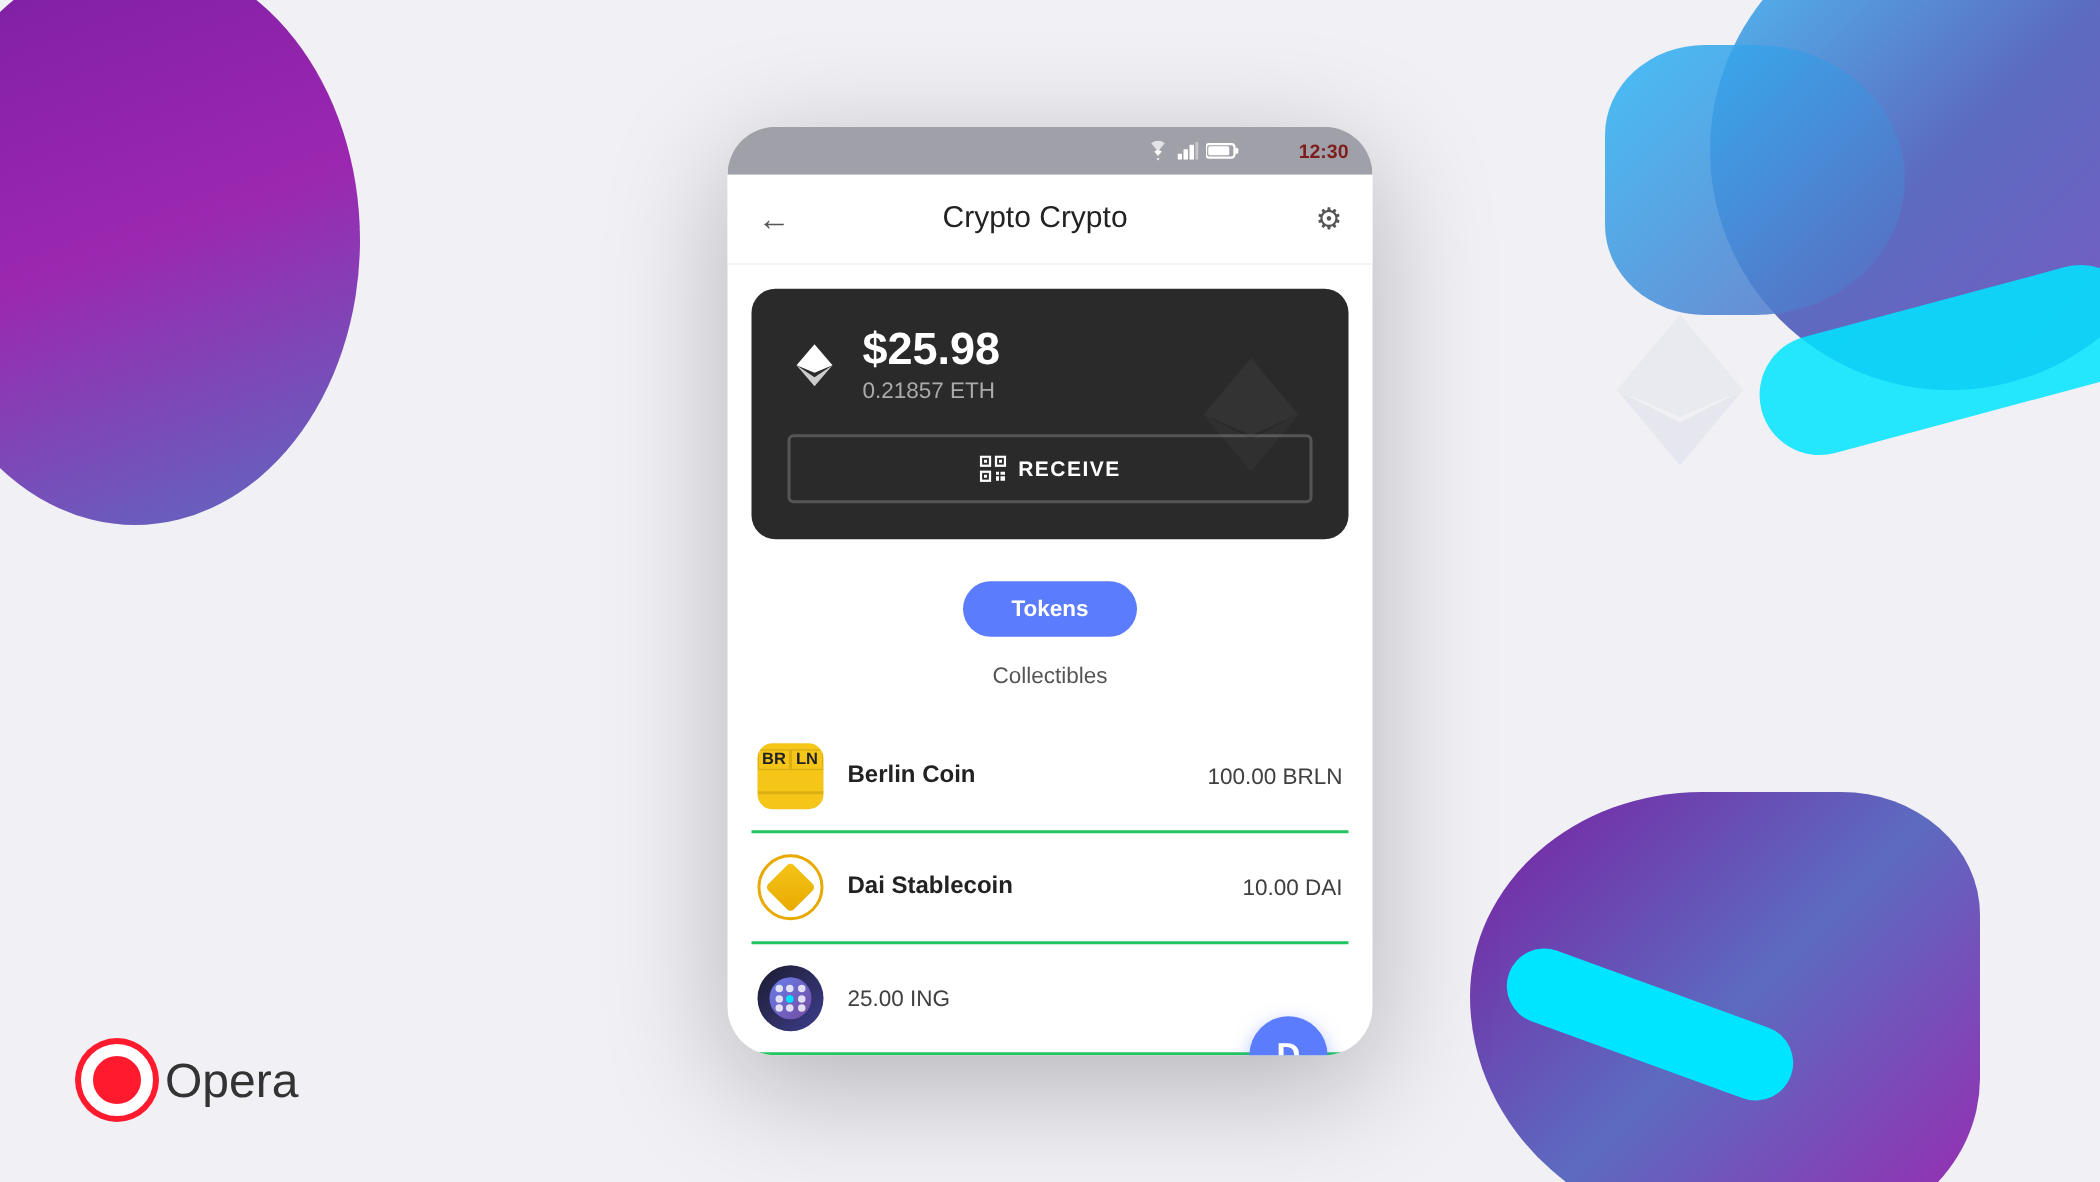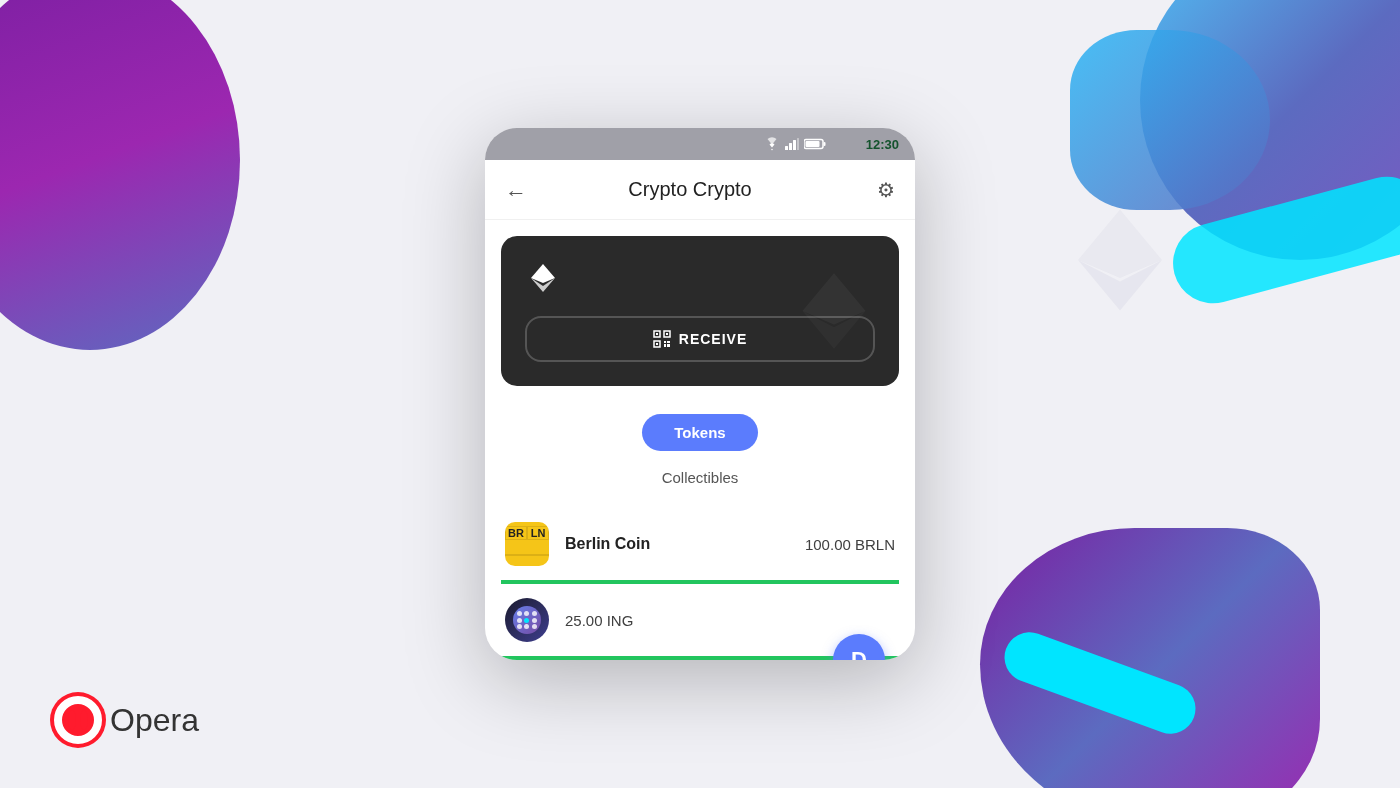--- a/index.html
+++ b/index.html
@@ -133,21 +133,21 @@
       gap: 8px;
     }
     .status-bar-icons {
       display: flex;
       align-items: center;
       gap: 5px;
     }
     .status-time {
       font-size: 13px;
       font-weight: 600;
-      color: #14532d;
+      color: #7f1d1d;
       margin-left: 32px;
     }
 
     
     .app-header {
       background: #ffffff;
       height: 60px;
       display: flex;
       align-items: center;
       padding: 0 20px;
@@ -211,21 +211,21 @@
       opacity: 0.15;
     }
     .wallet-actions {
       display: flex;
       gap: 12px;
     }
     .wallet-btn {
       flex: 1;
       background: transparent;
       border: 2px solid #555;
-      border-radius: 16px;
+      border-radius: 4px;
       color: white;
       padding: 12px 16px;
       font-size: 14px;
       font-weight: 700;
       cursor: pointer;
       display: flex;
       align-items: center;
       justify-content: center;
       gap: 8px;
       letter-spacing: 1px;
@@ -263,21 +263,21 @@
     }
 
     
     .token-list {
       padding: 0 16px;
     }
     .token-item {
       display: flex;
       align-items: center;
       padding: 14px 4px;
-      border-bottom: 4px solid #22c55e;
+      border-bottom: 2px solid #22c55e;
     }
     .token-icon {
       width: 44px;
       height: 44px;
       border-radius: 10px;
       margin-right: 16px;
       display: flex;
       align-items: center;
       justify-content: center;
       font-weight: 900;
@@ -457,20 +457,24 @@
     <span class="settings-btn">⚙</span>
   </div>
 
   <div class="wallet-card">
     <div class="wallet-card-top">
 
       <svg class="eth-icon-small" viewBox="0 0 36 36" fill="none">
         <polygon points="18,4 30,18 18,23 6,18" fill="white"></polygon>
         <polygon points="18,26 30,18 18,32 6,18" fill="#ccc"></polygon>
       </svg>
+      <div>
+        <div class="wallet-amount">$25.98</div>
+        <div class="wallet-eth">0.21857 ETH</div>
+      </div>
     </div>
 
     <div class="eth-watermark-card">
       <svg width="90" height="90" viewBox="0 0 100 100" fill="none">
         <polygon points="50,8 85,50 50,65 15,50" fill="white" opacity="0.3"></polygon>
         <polygon points="50,68 85,50 50,92 15,50" fill="white" opacity="0.2"></polygon>
       </svg>
     </div>
     <div class="wallet-actions">
       <button class="wallet-btn">
@@ -502,20 +506,27 @@
       <div class="brln-icon token-icon">
         <div class="brln-cell">BR</div>
         <div class="brln-cell">LN</div>
         <div class="brln-cell"></div>
         <div class="brln-cell"></div>
       </div>
       <span class="token-name">Berlin Coin</span>
       <span class="token-amount">100.00 BRLN</span>
     </div>
 
+    <div class="token-item">
+      <div class="dai-icon token-icon">
+        <div class="dai-diamond"></div>
+      </div>
+      <span class="token-name">Dai Stablecoin</span>
+      <span class="token-amount">10.00 DAI</span>
+    </div>
 
     <div class="token-item">
       <div class="ingame-icon token-icon">
         <div class="ingame-inner">
           <div class="ingame-dot-grid">
             <div class="ingame-dot"></div>
             <div class="ingame-dot"></div>
             <div class="ingame-dot"></div>
             <div class="ingame-dot"></div>
             <div class="ingame-dot center"></div>

